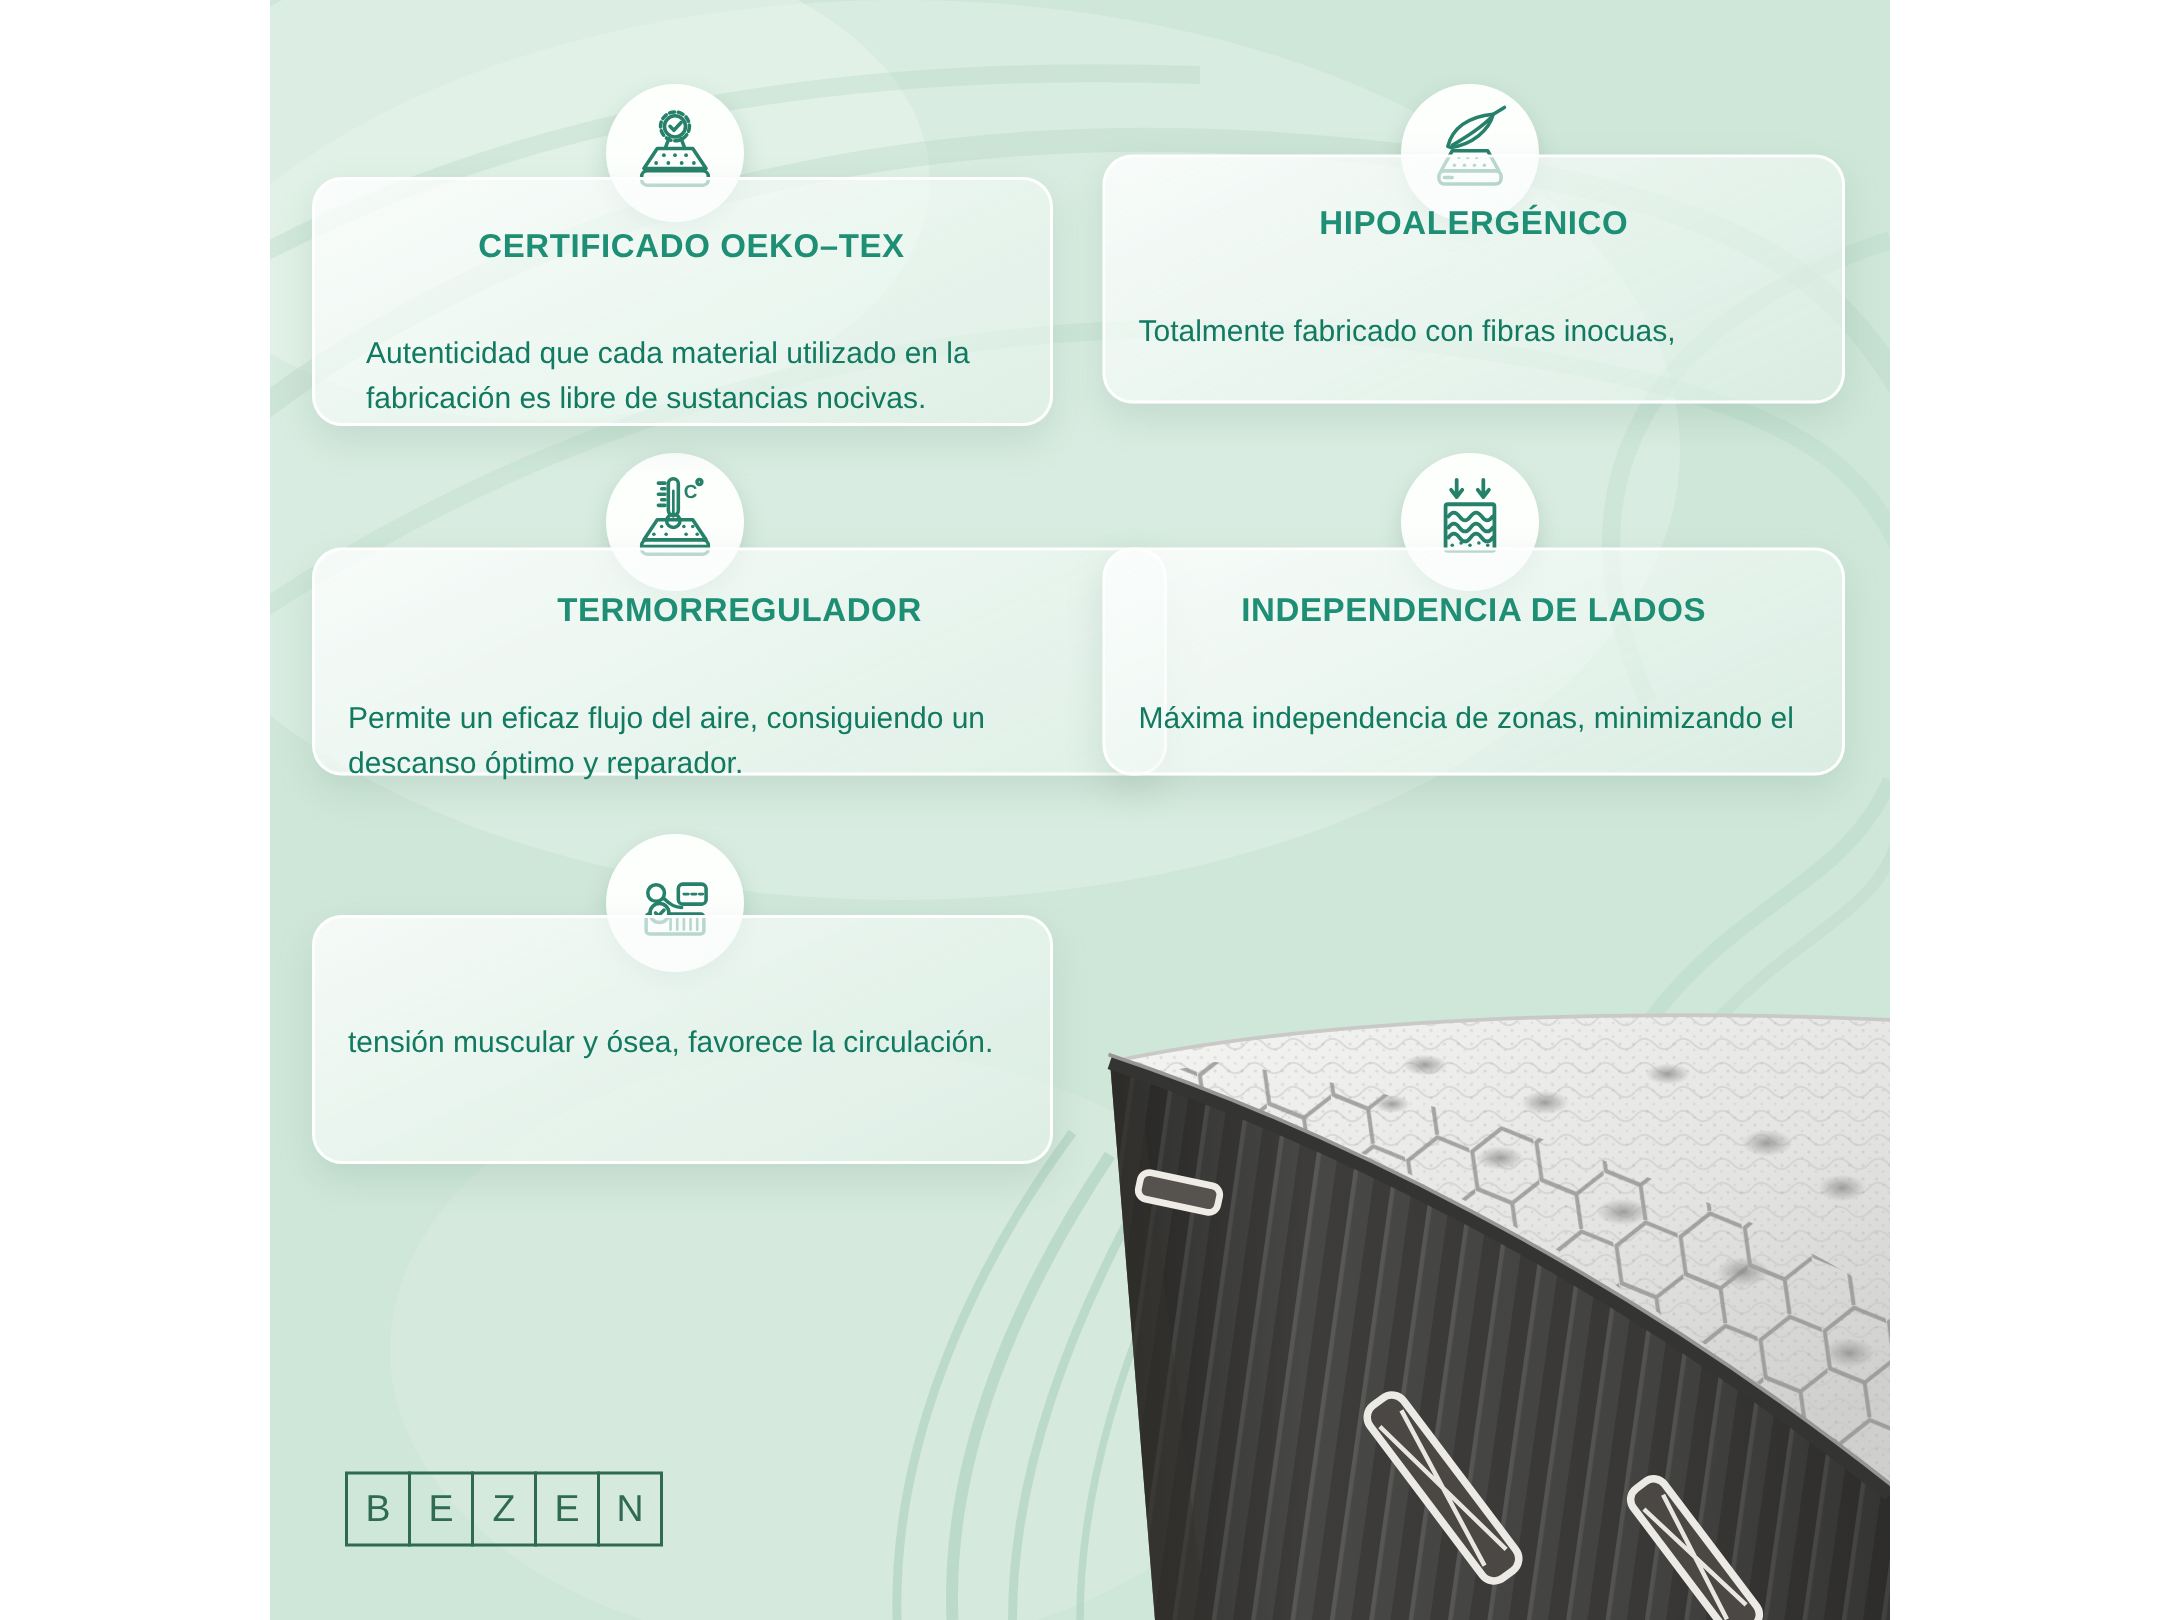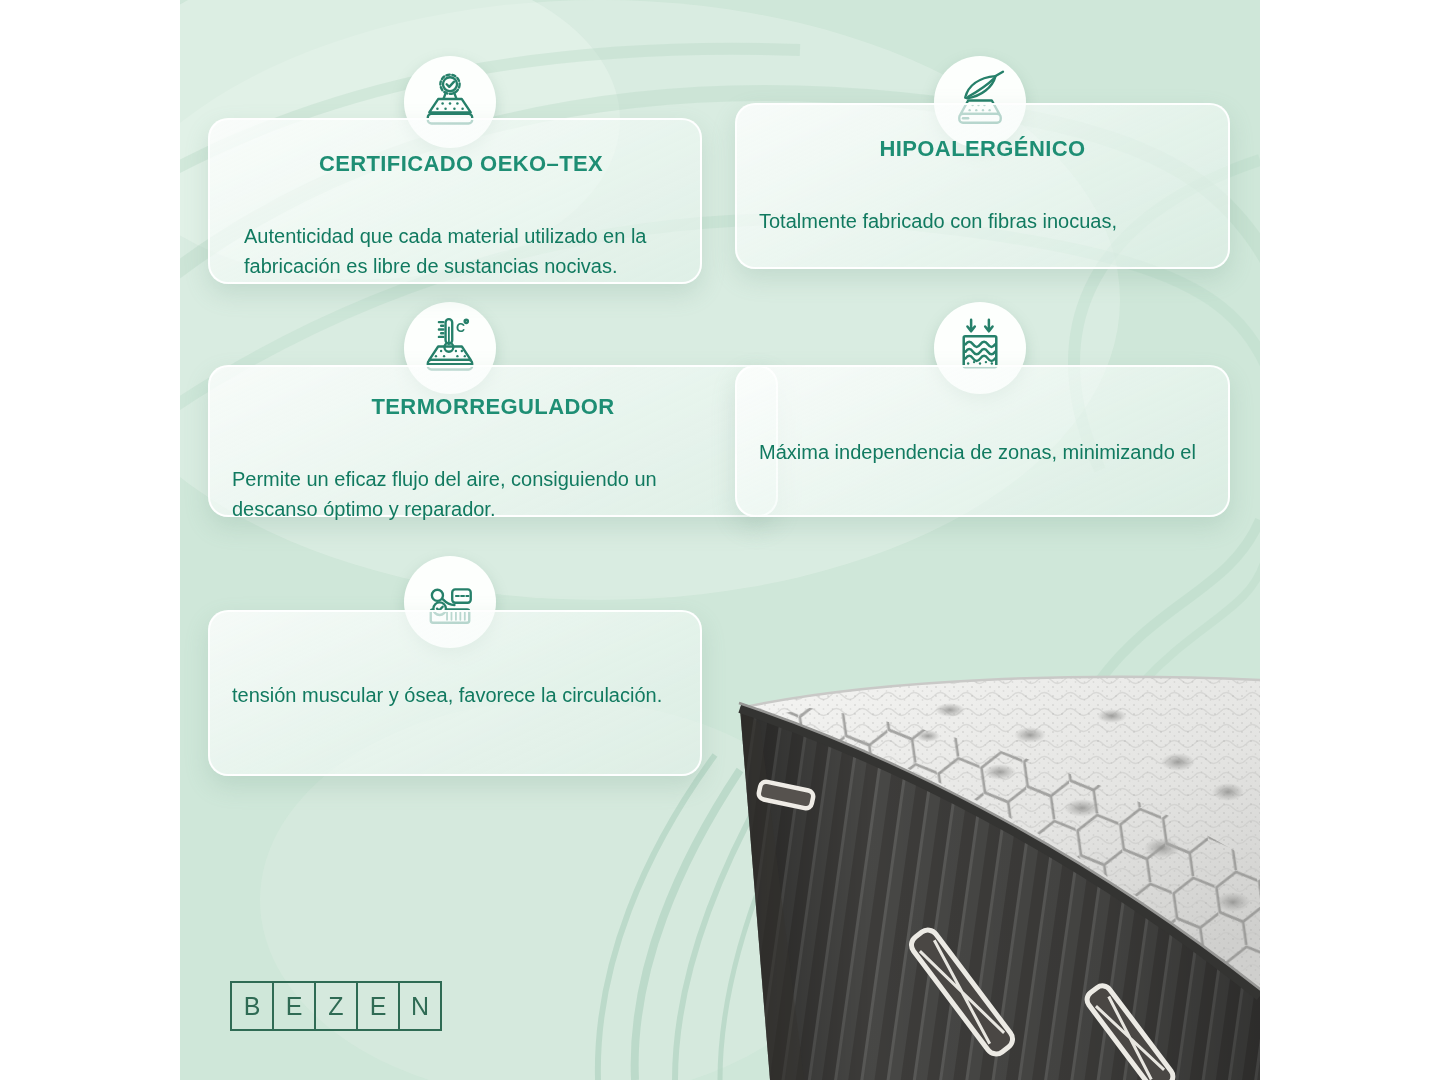--- a/index.html
+++ b/index.html
@@ -260,20 +260,21 @@
 
     <div class="card card3">
       <div class="card-title">TERMORREGULADOR</div>
       <div class="card-body">
         <div>Permite un eficaz flujo del aire, consiguiendo un</div>
         <div>descanso óptimo y reparador.</div>
       </div>
     </div>
 
     <div class="card card4">
+      <div class="card-title">INDEPENDENCIA DE LADOS</div>
       <div class="card-body">
         <div>Máxima independencia de zonas, minimizando el</div>
       </div>
     </div>
 
     <div class="card card5">
       <div class="card-body">
         <div>tensión muscular y ósea, favorece la circulación.</div>
       </div>
     </div>

